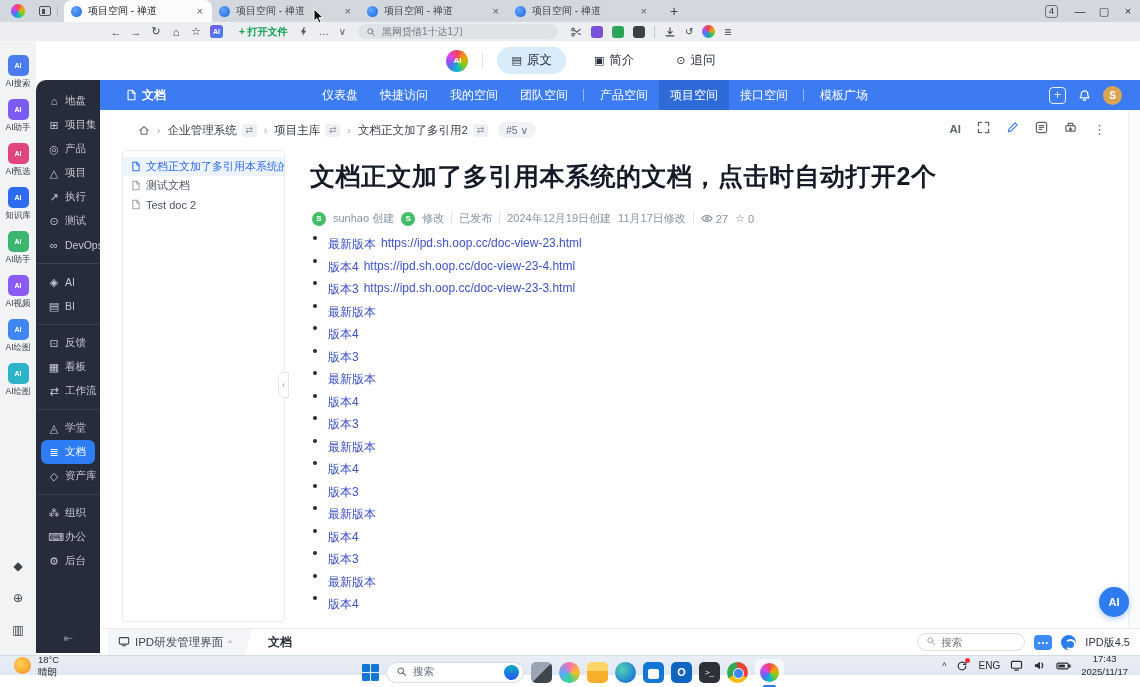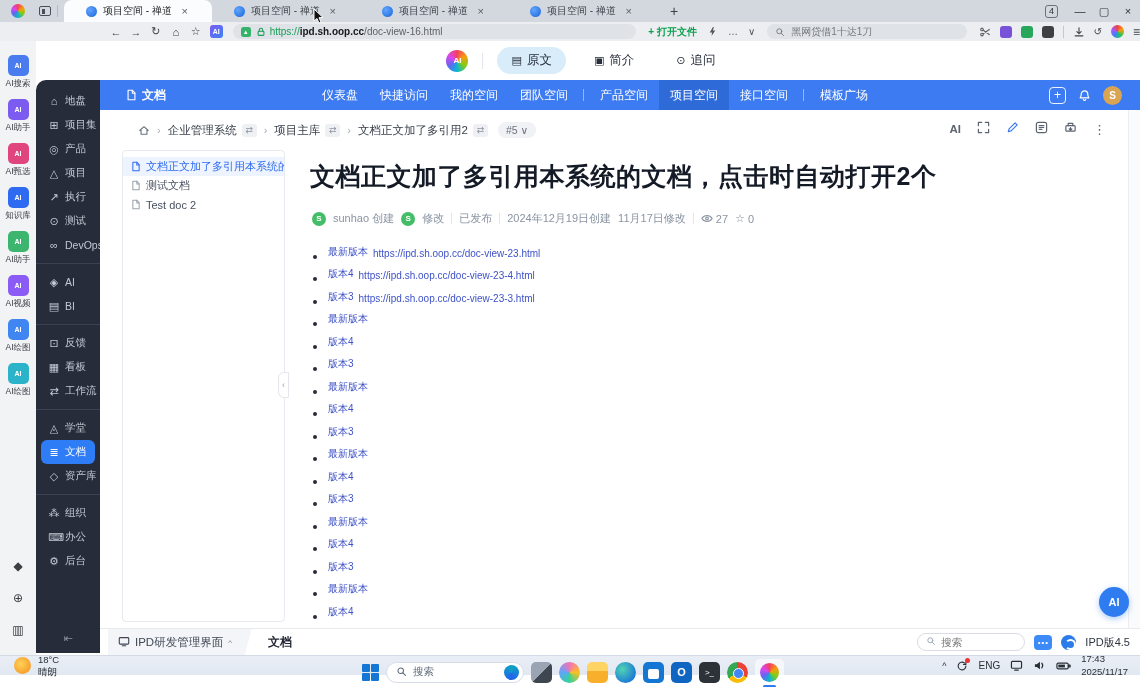--- a/index.html
+++ b/index.html
@@ -7,21 +7,21 @@
   body{position:relative;font-family:"Liberation Sans","DejaVu Sans",sans-serif;background:#fff;color:#222}
   svg.ic{stroke:currentColor;fill:none;stroke-width:1.3;stroke-linecap:round;stroke-linejoin:round}
 
   
   .tabbar{position:absolute;left:0;top:0;width:1140px;height:22px;background:#d3d8df;display:flex;align-items:center}
   .blogo{width:14px;height:14px;border-radius:50%;margin-left:11px;background:conic-gradient(#f43f5e,#f59e0b,#84cc16,#06b6d4,#6366f1,#d946ef,#f43f5e)}
   .tabsearch{width:12px;height:10px;border:1.4px solid #4a4f57;border-radius:2px;margin-left:14px;position:relative}
   .tabsearch::after{content:"";position:absolute;left:2px;top:1.5px;width:3px;height:5px;background:#4a4f57}
   .tabsep{width:1px;height:12px;background:#b6bbc3;margin:0 6px}
   .tabs{display:flex;height:22px;align-items:flex-end}
-  .tab{width:148px;height:22px;display:flex;align-items:center;padding:0 22px;font-size:10px;color:#3d4249;border-radius:8px 8px 0 0;position:relative}
+  .tab{width:148px;height:22px;display:flex;align-items:center;padding:0 7px;font-size:10px;color:#3d4249;border-radius:8px 8px 0 0;position:relative}
   .tab.active{background:#fbfcfd;color:#1c1e21}
   .tab .fav{width:11px;height:11px;border-radius:50%;background:radial-gradient(circle at 35% 35%,#63a4ff,#1667d9);flex:0 0 auto}
   .tab .tt{flex:1;margin:0 6px;white-space:nowrap;overflow:hidden}
   .tab .tx{color:#5b6068;font-size:11px;padding:0 2px}
   .newtab{font-size:14px;color:#3d4249;margin-left:10px;padding:0 4px}
   .wctl{margin-left:auto;display:flex;align-items:center;gap:0}
   .wbadge{font-size:9px;color:#2b2f35;border:1px solid #6c7178;border-radius:3px;width:13px;height:13px;display:flex;align-items:center;justify-content:center;margin-right:10px}
   .wbtn{width:24px;height:22px;display:flex;align-items:center;justify-content:center;font-size:11px;color:#2b2f35}
 
   
@@ -103,21 +103,21 @@
   .treefoot .tfi{margin-left:auto;display:flex;gap:7px;color:#8a919d}
   .handle{position:absolute;left:278px;top:372px;width:11px;height:26px;background:#fff;border:1px solid #e3e6ea;border-radius:6px 0 0 6px;display:flex;align-items:center;justify-content:center;color:#9aa1ab;font-size:9px}
 
   .doctitle{position:absolute;left:310px;top:160px;width:700px;font-size:25px;font-weight:bold;color:#141a26;letter-spacing:.5px}
   .docmeta{position:absolute;left:312px;top:211px;display:flex;align-items:center;gap:7px;font-size:11px;color:#8a94a3}
   .mavatar{width:14px;height:14px;border-radius:50%;background:#43bd67;color:#fff;font-size:8px;font-weight:bold;display:flex;align-items:center;justify-content:center}
   .msep{width:1px;height:11px;background:#e2e5ea}
   .meye{display:flex;align-items:center;gap:3px}
 
   .doclist{position:absolute;left:313px;top:236px;width:760px;list-style:none}
-  .doclist li{height:22.5px;display:flex;align-items:flex-end;font-size:10px}
+  .doclist li{height:22.5px;display:flex;align-items:flex-start;font-size:12px}
   .doclist li::before{content:"";width:4px;height:4px;border-radius:50%;background:#262c38;margin-right:11px;flex:0 0 auto}
   .doclist .lk{color:#3d52c6}
   .doclist .lku{color:#3d52c6;margin-left:5px}
 
   .gutter{position:absolute;right:0;top:110px;width:12px;height:518px;background:#fafbfc;border-left:1px solid #ededf1}
   .fab{position:absolute;left:1099px;top:587px;width:30px;height:30px;border-radius:50%;background:#2f7cf0;color:#fff;font-size:11px;font-weight:bold;display:flex;align-items:center;justify-content:center;box-shadow:0 2px 6px rgba(47,124,240,.4)}
 
   
   .appfooter{position:absolute;left:100px;top:628px;width:1040px;height:27px;background:#fff;border-top:1px solid #e8eaee;display:flex;align-items:center;font-size:11.5px;color:#3f4754}
   .fchip{display:flex;align-items:center;gap:5px;margin-left:8px;background:#f3f5f8;height:27px;padding:0 10px}
@@ -156,21 +156,21 @@
   .k-chrome{border-radius:50%;background:conic-gradient(#ea4335 0 33%,#fbbc05 33% 66%,#34a853 66% 100%)}
   .k-chrome::after{content:"";position:absolute;left:6px;top:6px;width:9px;height:9px;border-radius:50%;background:#4285f4;border:1.5px solid #fff}
   .activeapp{width:29px;height:26px;background:rgba(255,255,255,.6);border-radius:5px;display:flex;align-items:center;justify-content:center;position:relative}
   .activeapp .blogo2{width:19px;height:19px;border-radius:50%;background:conic-gradient(#f43f5e,#f59e0b,#84cc16,#06b6d4,#6366f1,#d946ef,#f43f5e)}
   .activeapp::after{content:"";position:absolute;bottom:-3px;left:8px;width:13px;height:3px;border-radius:2px;background:#2f7cf0}
   .tray{margin-left:auto;display:flex;align-items:center;gap:10px;margin-right:12px;color:#2a2f36}
   .tray .carup{font-size:9px}
   .upd{position:relative;display:flex}
   .upd .dot{position:absolute;right:-2px;top:-2px;width:5px;height:5px;border-radius:50%;background:#e33}
   .lang{font-size:10px}
-  .clock{font-size:9.5px;text-align:left;line-height:1.3}
+  .clock{font-size:9.5px;text-align:center;line-height:1.3}
 
   .cursor{position:absolute;left:313px;top:8px;z-index:99}
 </style>
 </head>
 <body>
 
 <div class="tabbar">
   <div class="blogo"></div>
   <div class="tabsearch"></div>
   <div class="tabsep"></div>
@@ -205,32 +205,20 @@
   </div>
 </div>
 
 <div class="addr">
   <span class="navic" style="margin-left:106px">←</span>
   <span class="navic">→</span>
   <span class="navic">↻</span>
   <span class="navic">⌂</span>
   <span class="navic">☆</span>
   <span class="aiext">AI</span>
-  <div class="urlpill">
-    <span class="shield">▲</span>
-    <span class="lock">
-      <svg class="ic" width="10" height="10" viewBox="0 0 12 12">
-          <rect x="2.5" y="5" width="7" height="5" rx="1"></rect>
-          <path d="M4 5V3.5a2 2 0 0 1 4 0V5"></path>
-        </svg>
-    </span>
-    <span class="scheme">https://</span>
-      <span class="host">ipd.sh.oop.cc</span>
-      <span class="path">/doc-view-16.html</span>
-  </div>
   <span class="openfile">+ 打开文件</span>
   <span class="addr-mini">
     <svg class="ic" width="11" height="11" viewBox="0 0 12 12">
         <path d="M6.5 1 3 7h2.5L5 11l4-6H6.5l1-4z" fill="currentColor" stroke="none"></path>
       </svg>
   </span>
   <span class="addr-mini">…</span>
   <span class="addr-mini">∨</span>
   <div class="searchpill">
     <span class="q">

